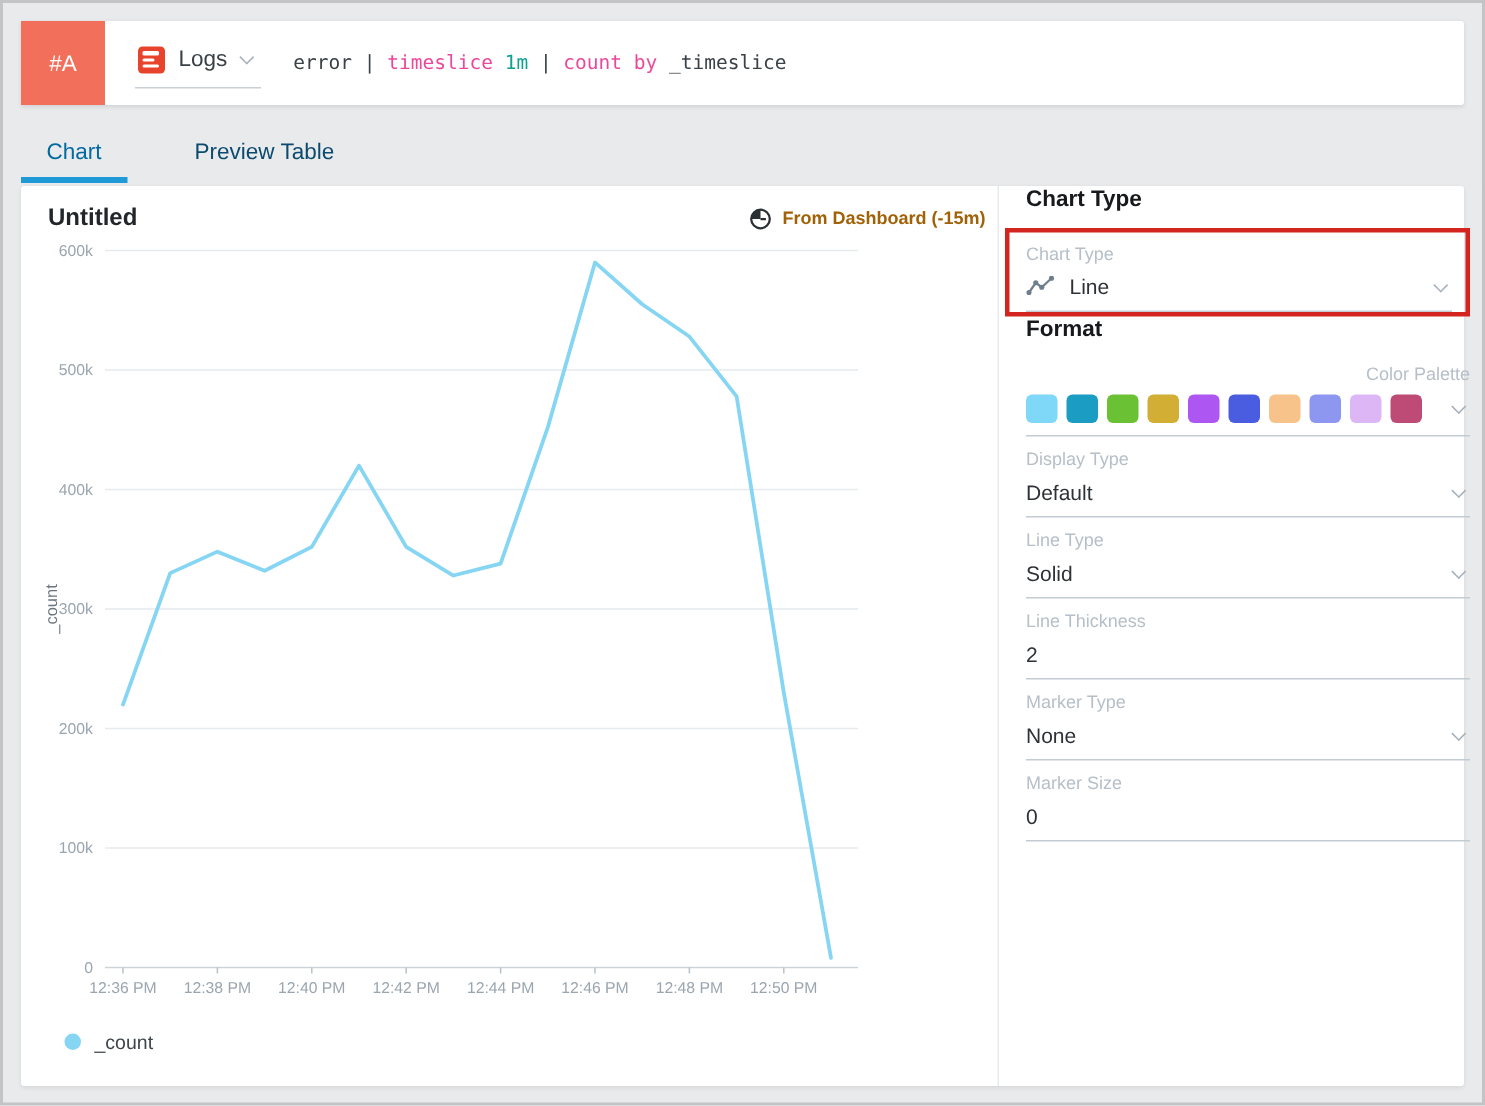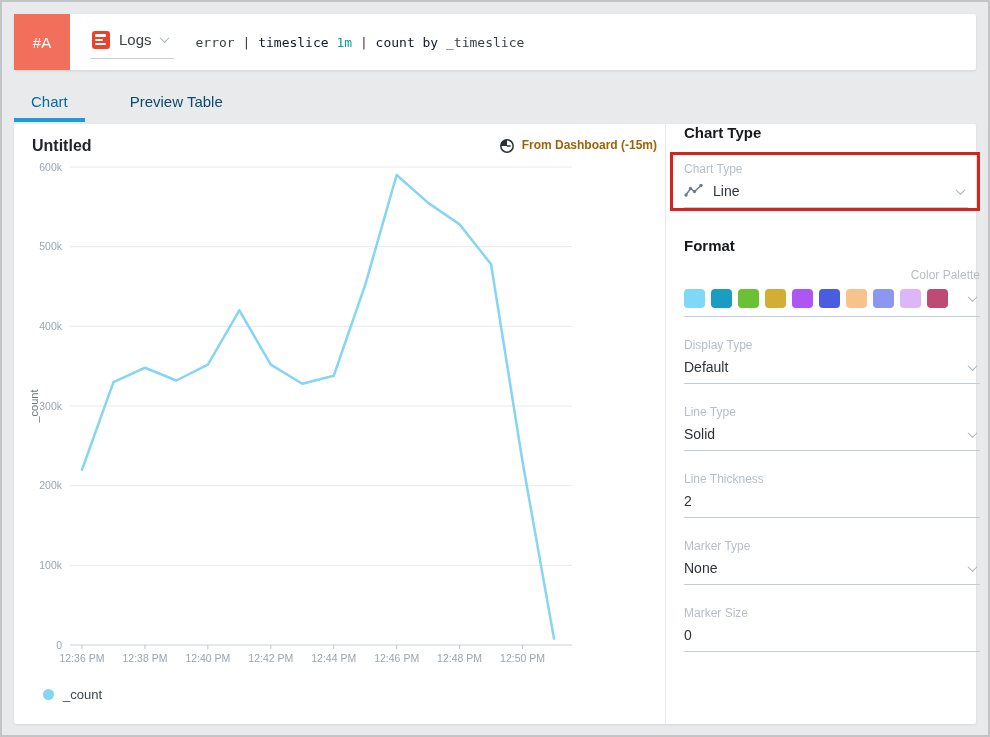--- a/index.html
+++ b/index.html
@@ -11,21 +11,21 @@
   .badge { width:56px; height:56px; background:#f2705b; color:#fff; font-size:15px; display:flex; align-items:center; justify-content:center; flex:none; }
   .logs-sel { margin-left:20px; display:flex; align-items:center; gap:9px; border-bottom:1px solid #c9d0d6; padding:5px 6px 9px 2px; cursor:pointer; }
   .logs-icon { width:18px; height:18px; background:#e8432d; border-radius:3px; flex:none; display:flex; flex-direction:column; justify-content:center; gap:2px; padding:3px; }
   .logs-icon i { display:block; height:2px; background:#fff; border-radius:1px; }
   .logs-icon i:nth-child(1){ width:11px; height:3px; }
   .logs-icon i:nth-child(2){ width:8px; }
   .logs-icon i:nth-child(3){ width:11px; }
   .logs-label { font-size:15px; color:#3b4247; }
   .chev { width:7px; height:7px; border-right:1.6px solid #a6b1bb; border-bottom:1.6px solid #a6b1bb; transform:rotate(45deg) translate(-1px,-1px); flex:none; }
   .query { margin-left:22px; font-family:"DejaVu Sans Mono", monospace; font-size:13px; color:#3a4147; white-space:pre; }
-  .q-dark { color:#3a4147; } .q-purple { color:#0f172a; } .q-teal { color:#0fa191; }
+  .q-dark { color:#3a4147; } .q-purple { color:#ec4899; } .q-teal { color:#0fa191; }
 
   
   .tabs { position:absolute; left:12px; top:82px; display:flex; }
   .tab { font-size:15px; padding:9px 17px 8px; cursor:pointer; border-bottom:4px solid transparent; }
   .tab.active { color:#0369a1; border-bottom-color:#1f9ad6; }
   .tab.inactive { color:#0c4a6e; margin-left:28px; }
 
   
   .main { position:absolute; left:12px; top:122px; right:12px; height:600px; background:#fff; border-radius:2px; box-shadow:0 1px 3px rgba(0,0,0,.08); display:flex; }
   .chart-section { width:652px; flex:none; position:relative; border-right:1px solid #e8ebee; }
@@ -39,25 +39,25 @@
   .legend-label { font-size:13px; color:#3e454c; }
 
   
   .settings { width:321px; flex:none; position:relative; padding:0 7px 0 18px; }
   .sec-title { font-size:15px; font-weight:bold; color:#17191c; }
   .hl-box { position:relative; border:3px solid #d3241f; margin:11px 0 0 -14px; padding:7px 9px 0 11px; }
   .f-label { font-size:12px; color:#b6bfc8; }
   .f-row { display:flex; align-items:center; margin-top:7px; padding-bottom:8px; border-bottom:1px solid #c3cbd3; }
   .f-value { font-size:14px; color:#2e3237; flex:1; }
   .f-row .chev { margin-right:4px; }
-  .fmt-title { margin-top:26px; }
+  .fmt-title { }
   .palette-label { margin-top:14px;text-align:right; }
   .swatches { display:flex; gap:6px; flex:1; }
   .swatch { width:21px; height:19px; border-radius:4px; }
-  .field { margin-top:21px; }
+  .field { margin-top:8px; }
   .line-icon { margin-right:10px; flex:none; display:block; }
 
   
   .rail { flex:1; background:#f0f3f5; border-left:1px solid #e5e9eb; position:relative; display:flex; flex-direction:column; align-items:center; padding-top:12px; }
   .rail-item { width:30px; height:30px; display:flex; align-items:center; justify-content:center; margin-bottom:18px; cursor:pointer; color:#8e99a4; }
   .rail-item svg { stroke:#8e99a4; }
   .rail-item.active svg { stroke:#454e57; }
   .gear-wrap { position:relative; width:22px; height:22px; font-family:"DejaVu Sans", sans-serif; color:#8e99a4; }
   .gear-big { position:absolute; left:0; top:-2px; font-size:15px; }
   .gear-small { position:absolute; right:-1px; bottom:-3px; font-size:10px; }

